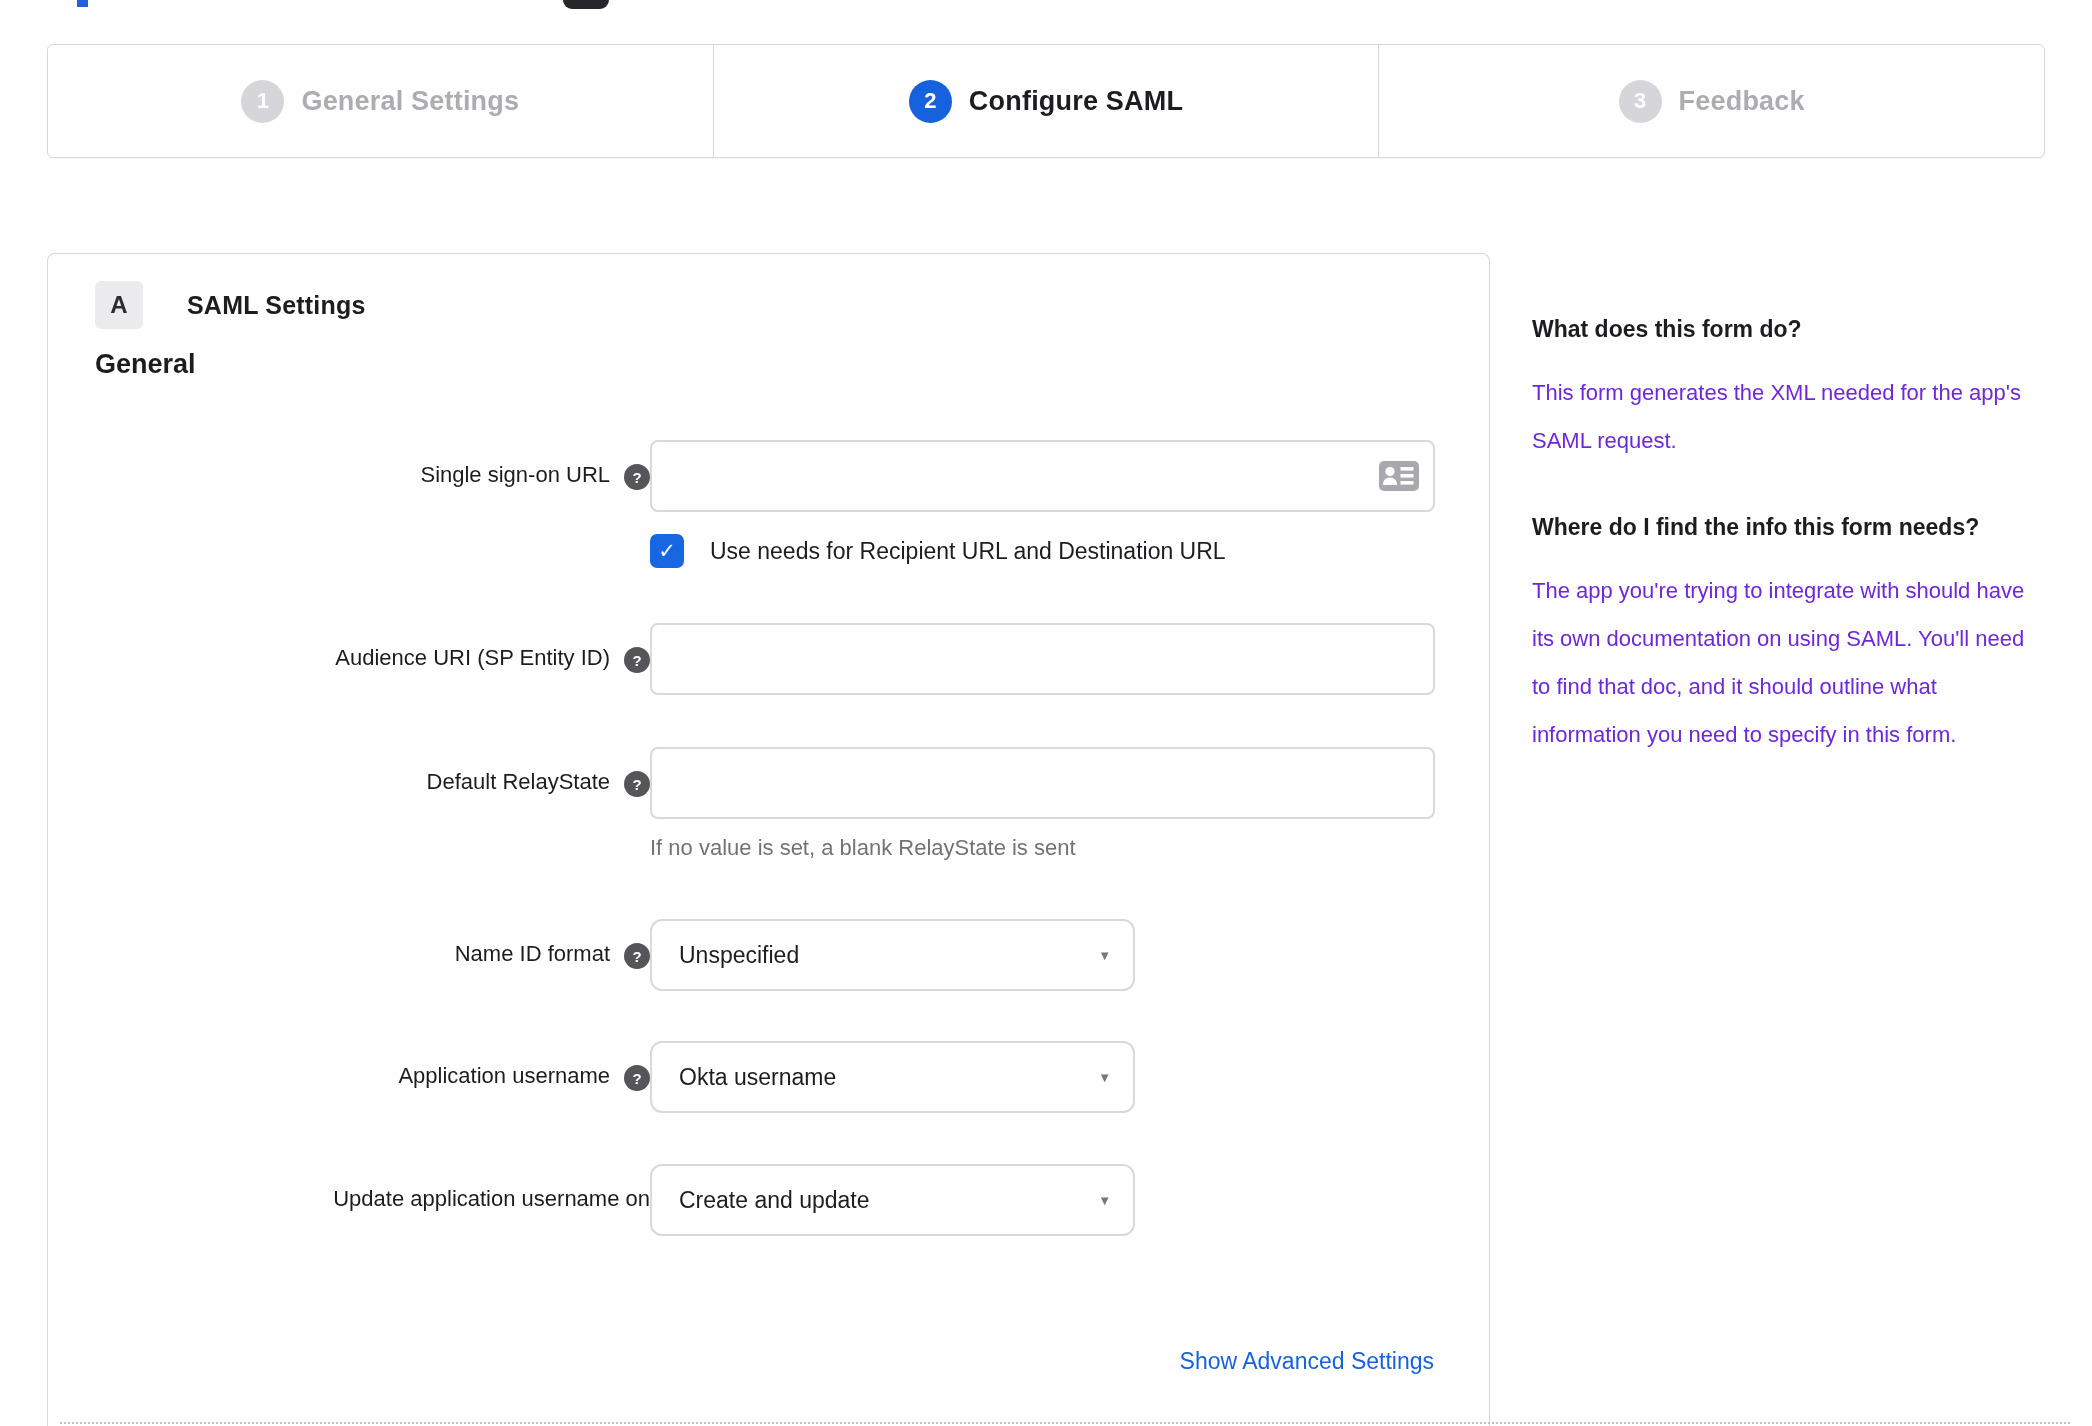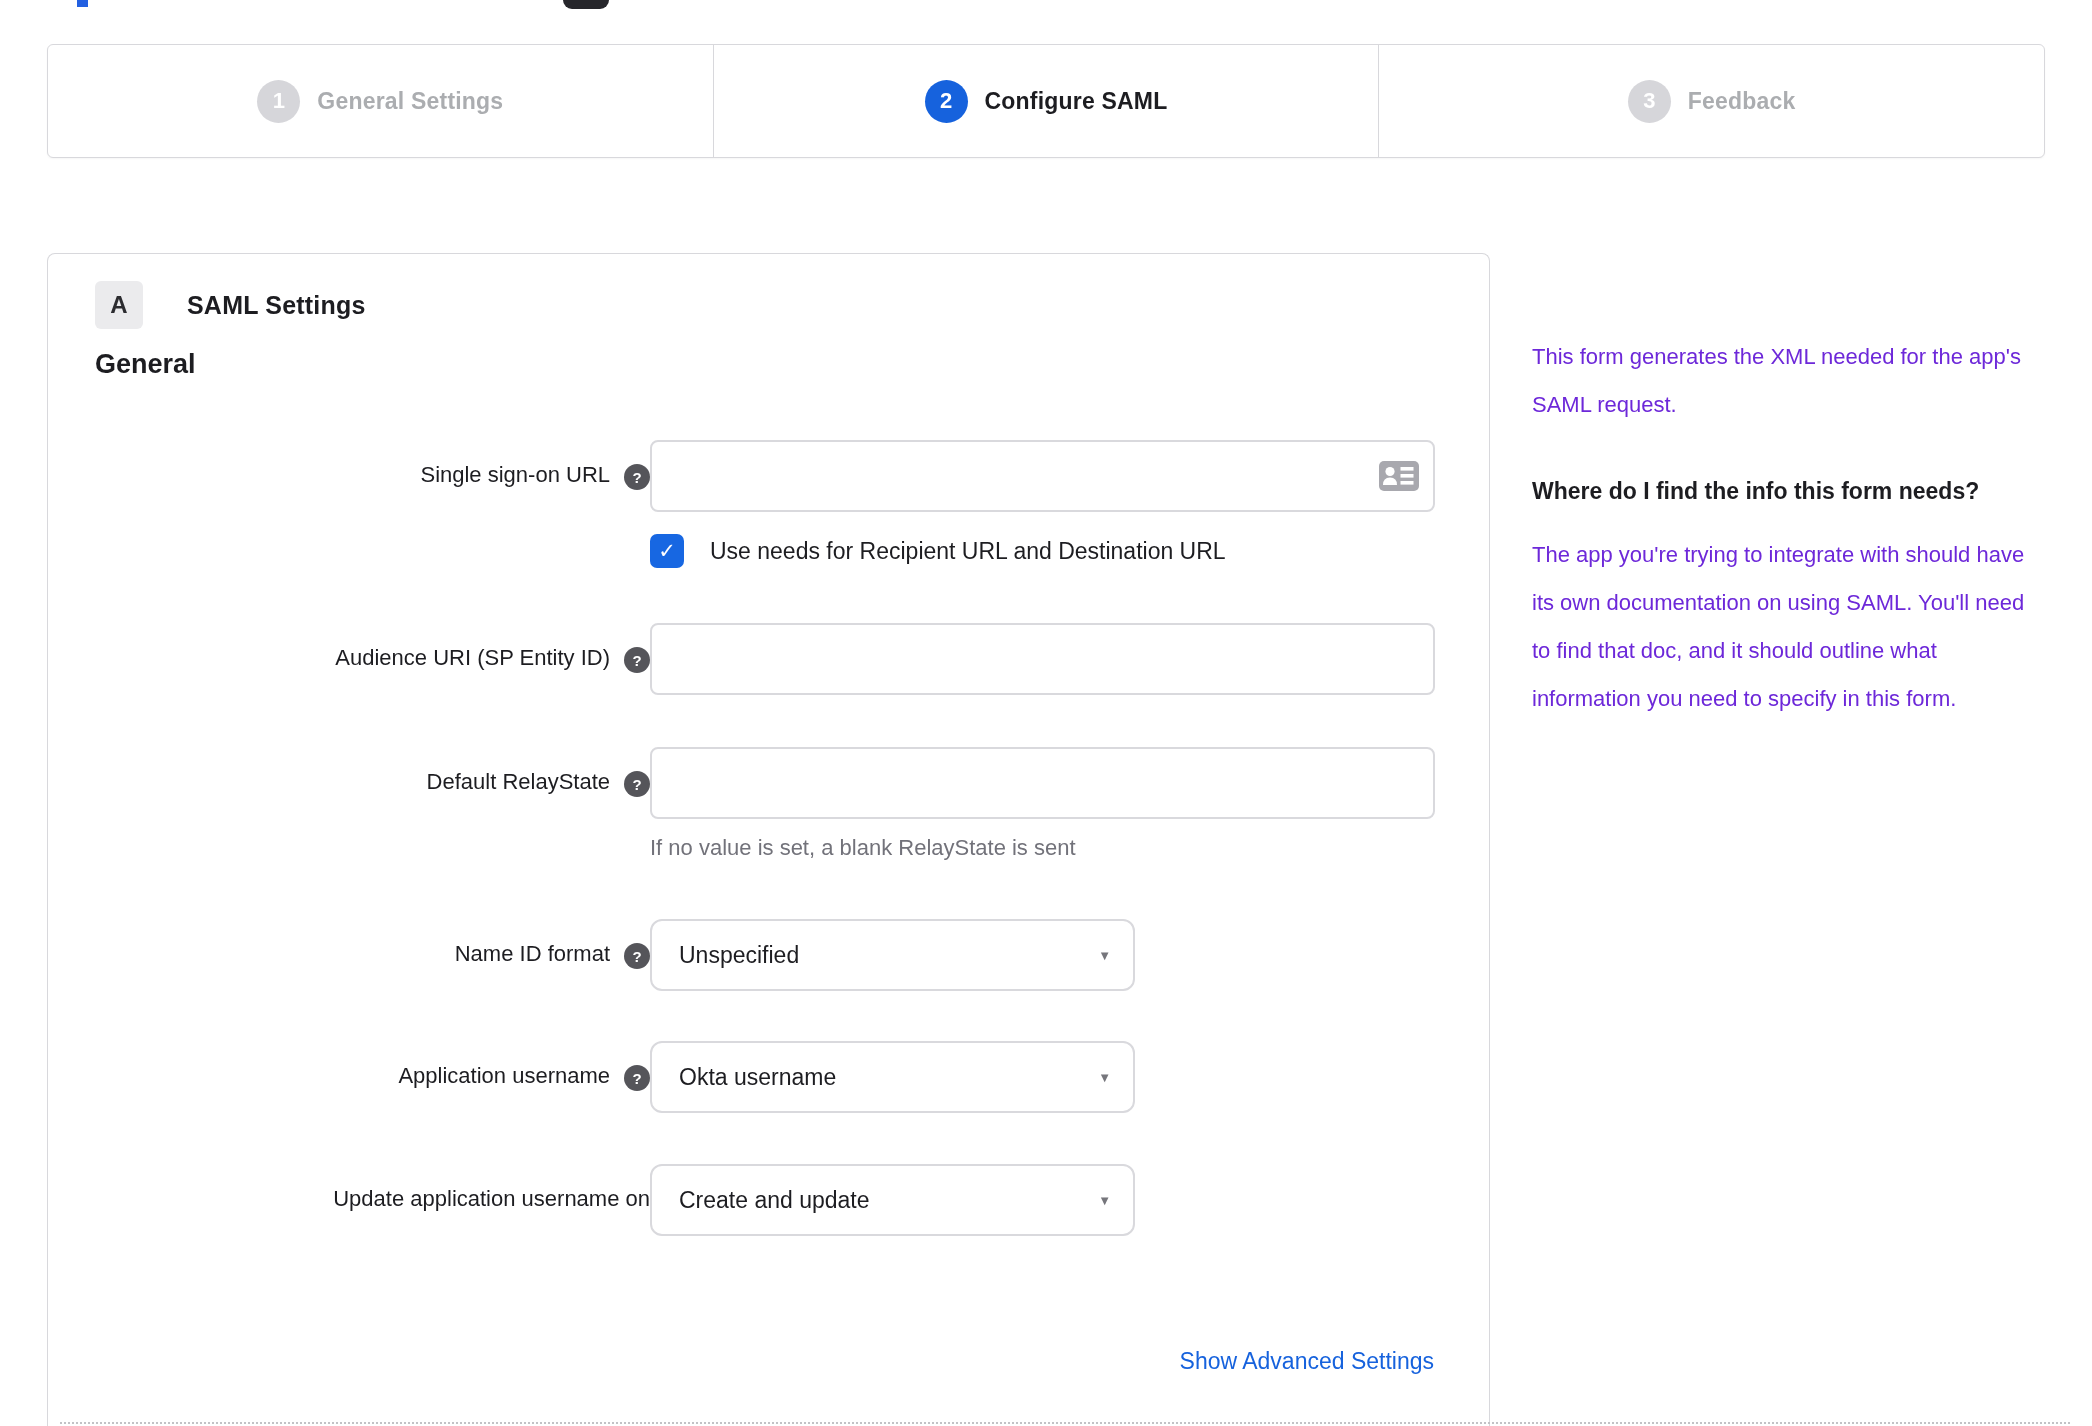--- a/index.html
+++ b/index.html
@@ -14,21 +14,21 @@
 
   
   .stepper { margin:34px 47px 0 47px; height:114px; border:1px solid #d8d8dc; border-radius:6px;
              background:#fff; display:flex; box-shadow:0 1px 2px rgba(0,0,0,0.04); }
   .step { flex:1 1 0; display:flex; align-items:center; justify-content:center; gap:17px; cursor:default; }
   .step + .step { border-left:1px solid #d8d8dc; }
   .step-badge { width:43px; height:43px; border-radius:50%; display:flex; align-items:center;
                 justify-content:center; font-size:22px; font-weight:bold; color:#ffffff;
                 background:#d6d6da; }
   .step.active .step-badge { background:#1662dd; }
-  .step-label { font-size:23px; font-weight:bold; color:#abadb0; letter-spacing:0.2px; }
+  .step-label { font-size:27px; font-weight:bold; color:#abadb0; letter-spacing:0.2px; }
   .step.active .step-label { color:#1d1d21; }
 
   
   .main { display:flex; align-items:flex-start; margin-top:95px; }
 
   .panel { margin-left:47px; width:1443px; height:1173px; background:#fff;
            border:1px solid #d8d8dc; border-bottom:none; border-radius:8px 8px 0 0;
            padding:27px 53px 0 47px; overflow:hidden; }
 
   .section-header { display:flex; align-items:center; }
@@ -213,20 +213,21 @@
     </div>
 
     <div class="advanced-row">
       <a class="advanced-link">Show Advanced Settings</a>
     </div>
 
   </div>
 
   <div class="help-col">
     <div class="help-block">
+      <div class="help-heading">What does this form do?</div>
       <div class="help-para">This form generates the XML needed for the app's SAML request.</div>
     </div>
     <div class="help-block">
       <div class="help-heading">Where do I find the info this form needs?</div>
       <div class="help-para">The app you're trying to integrate with should have its own documentation on using SAML. You'll need to find that doc, and it should outline what information you need to specify in this form.</div>
     </div>
   </div>
 </div>
 
 <div class="bottom-dash"></div>

